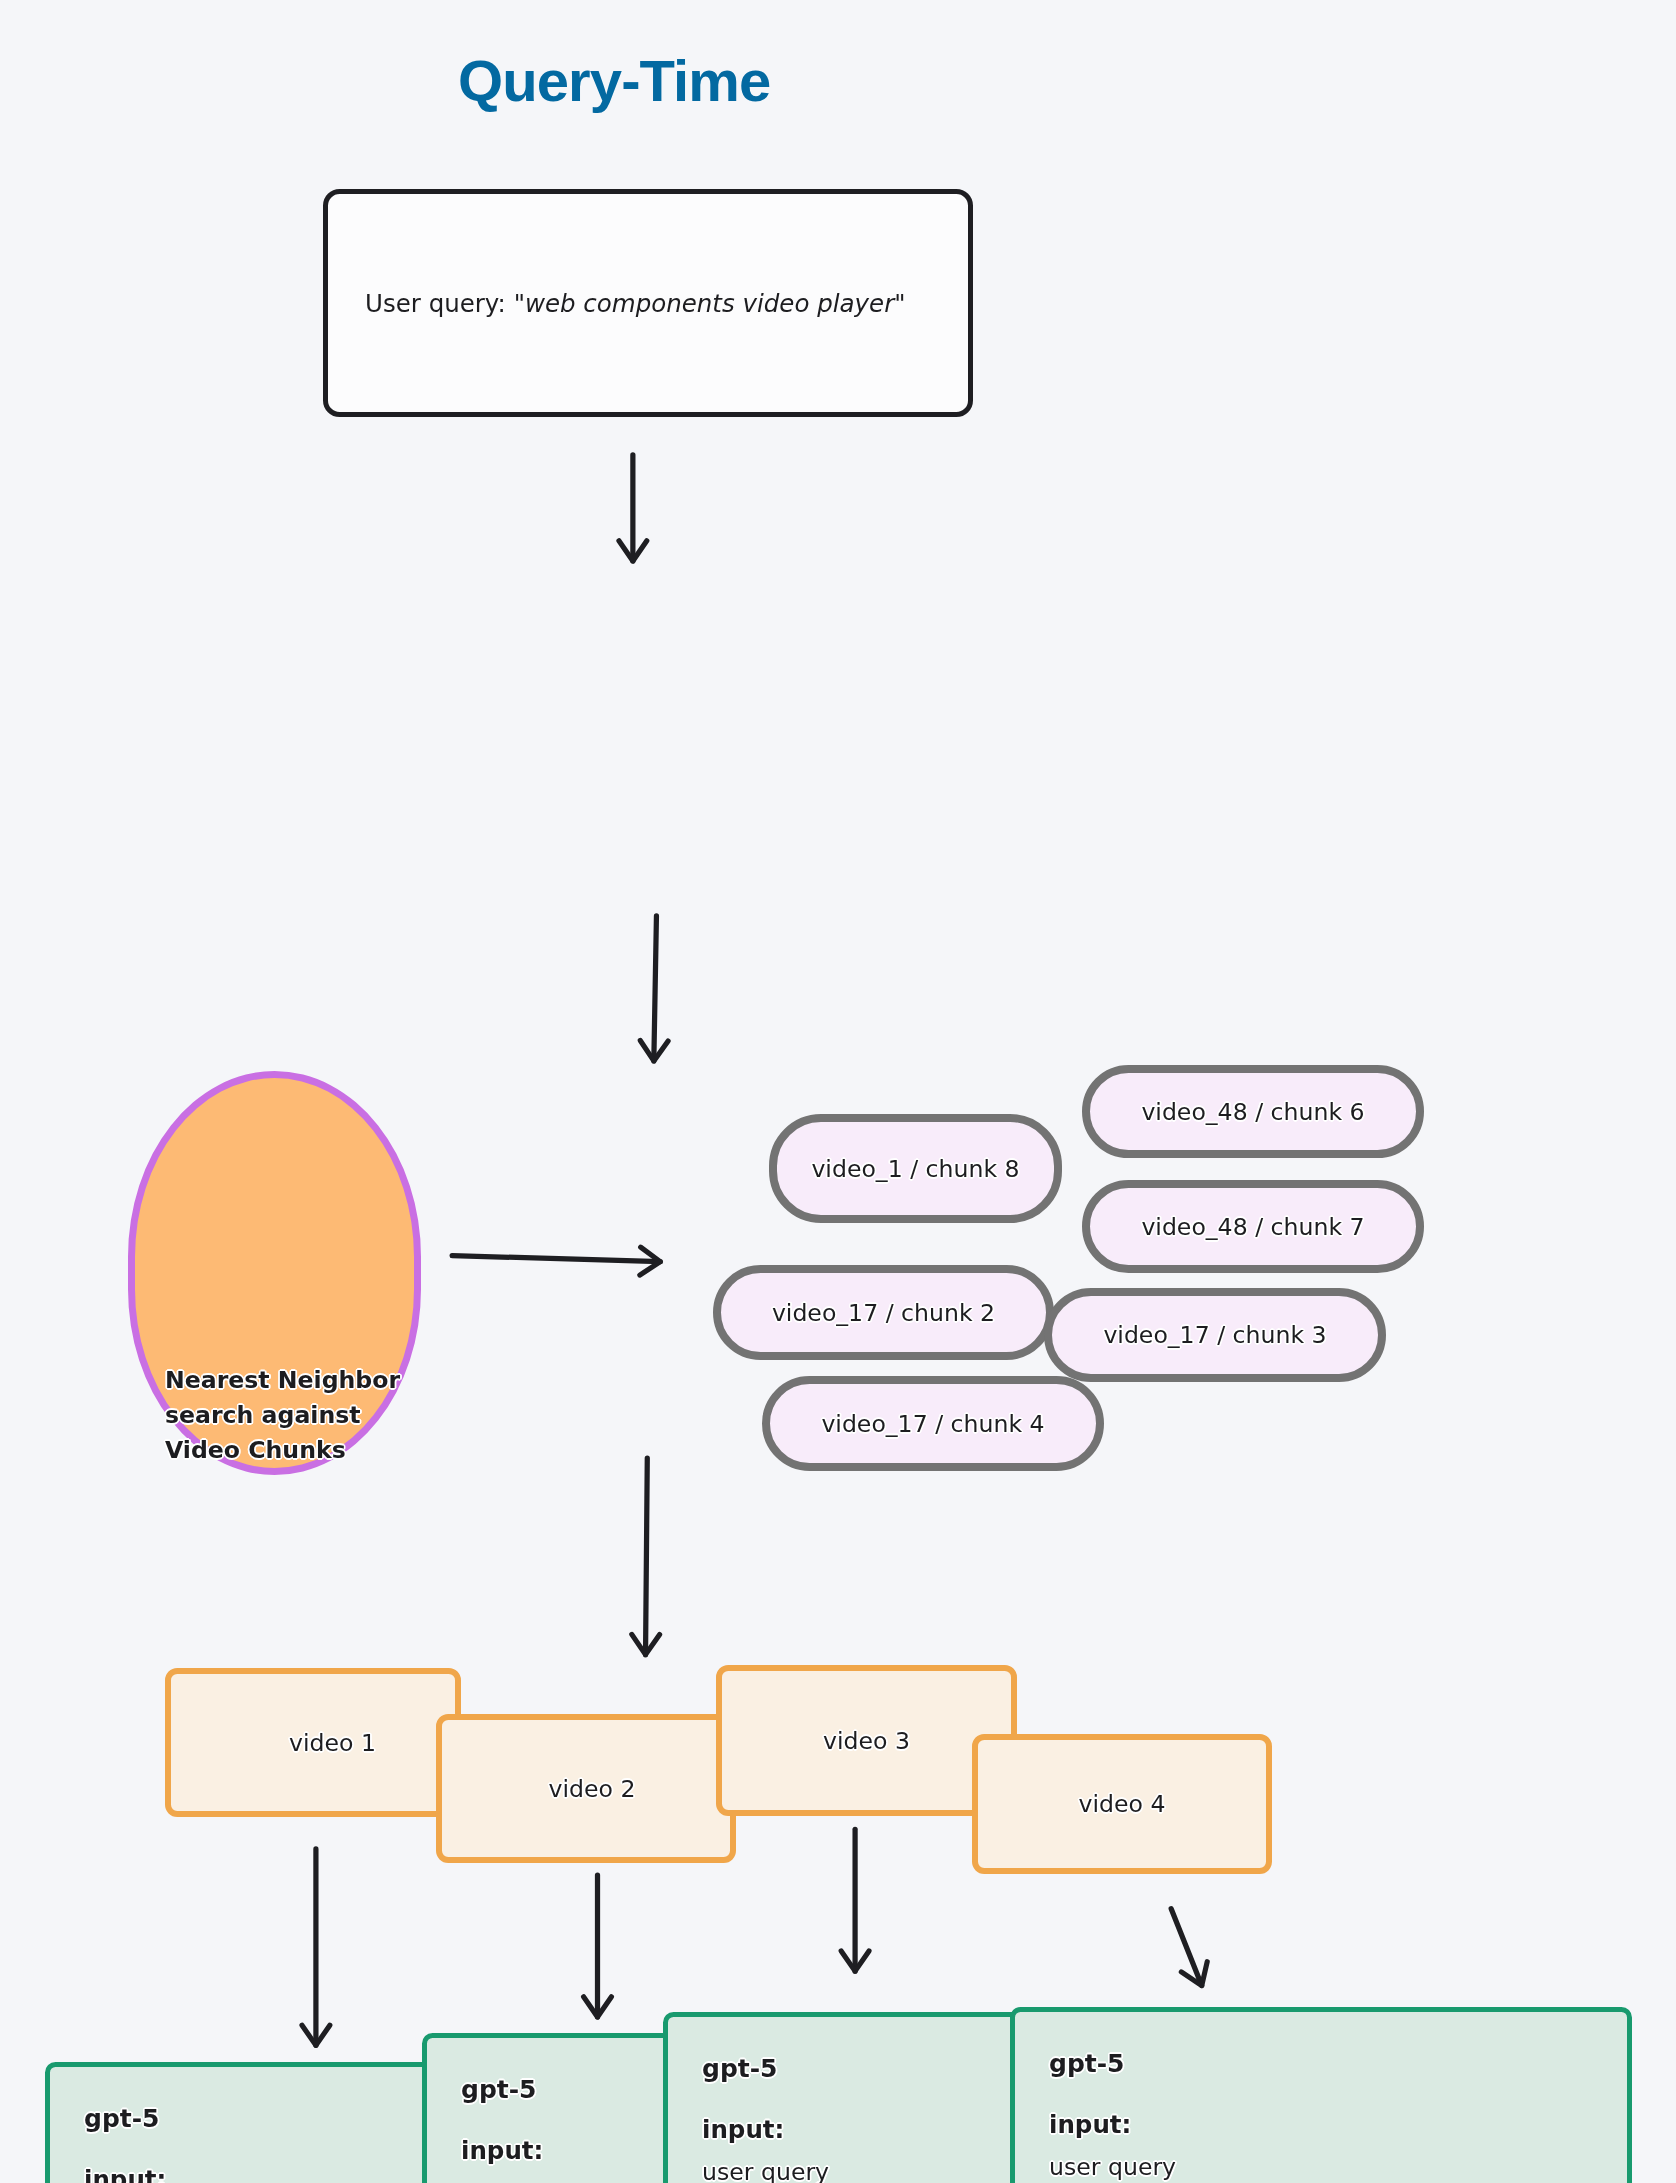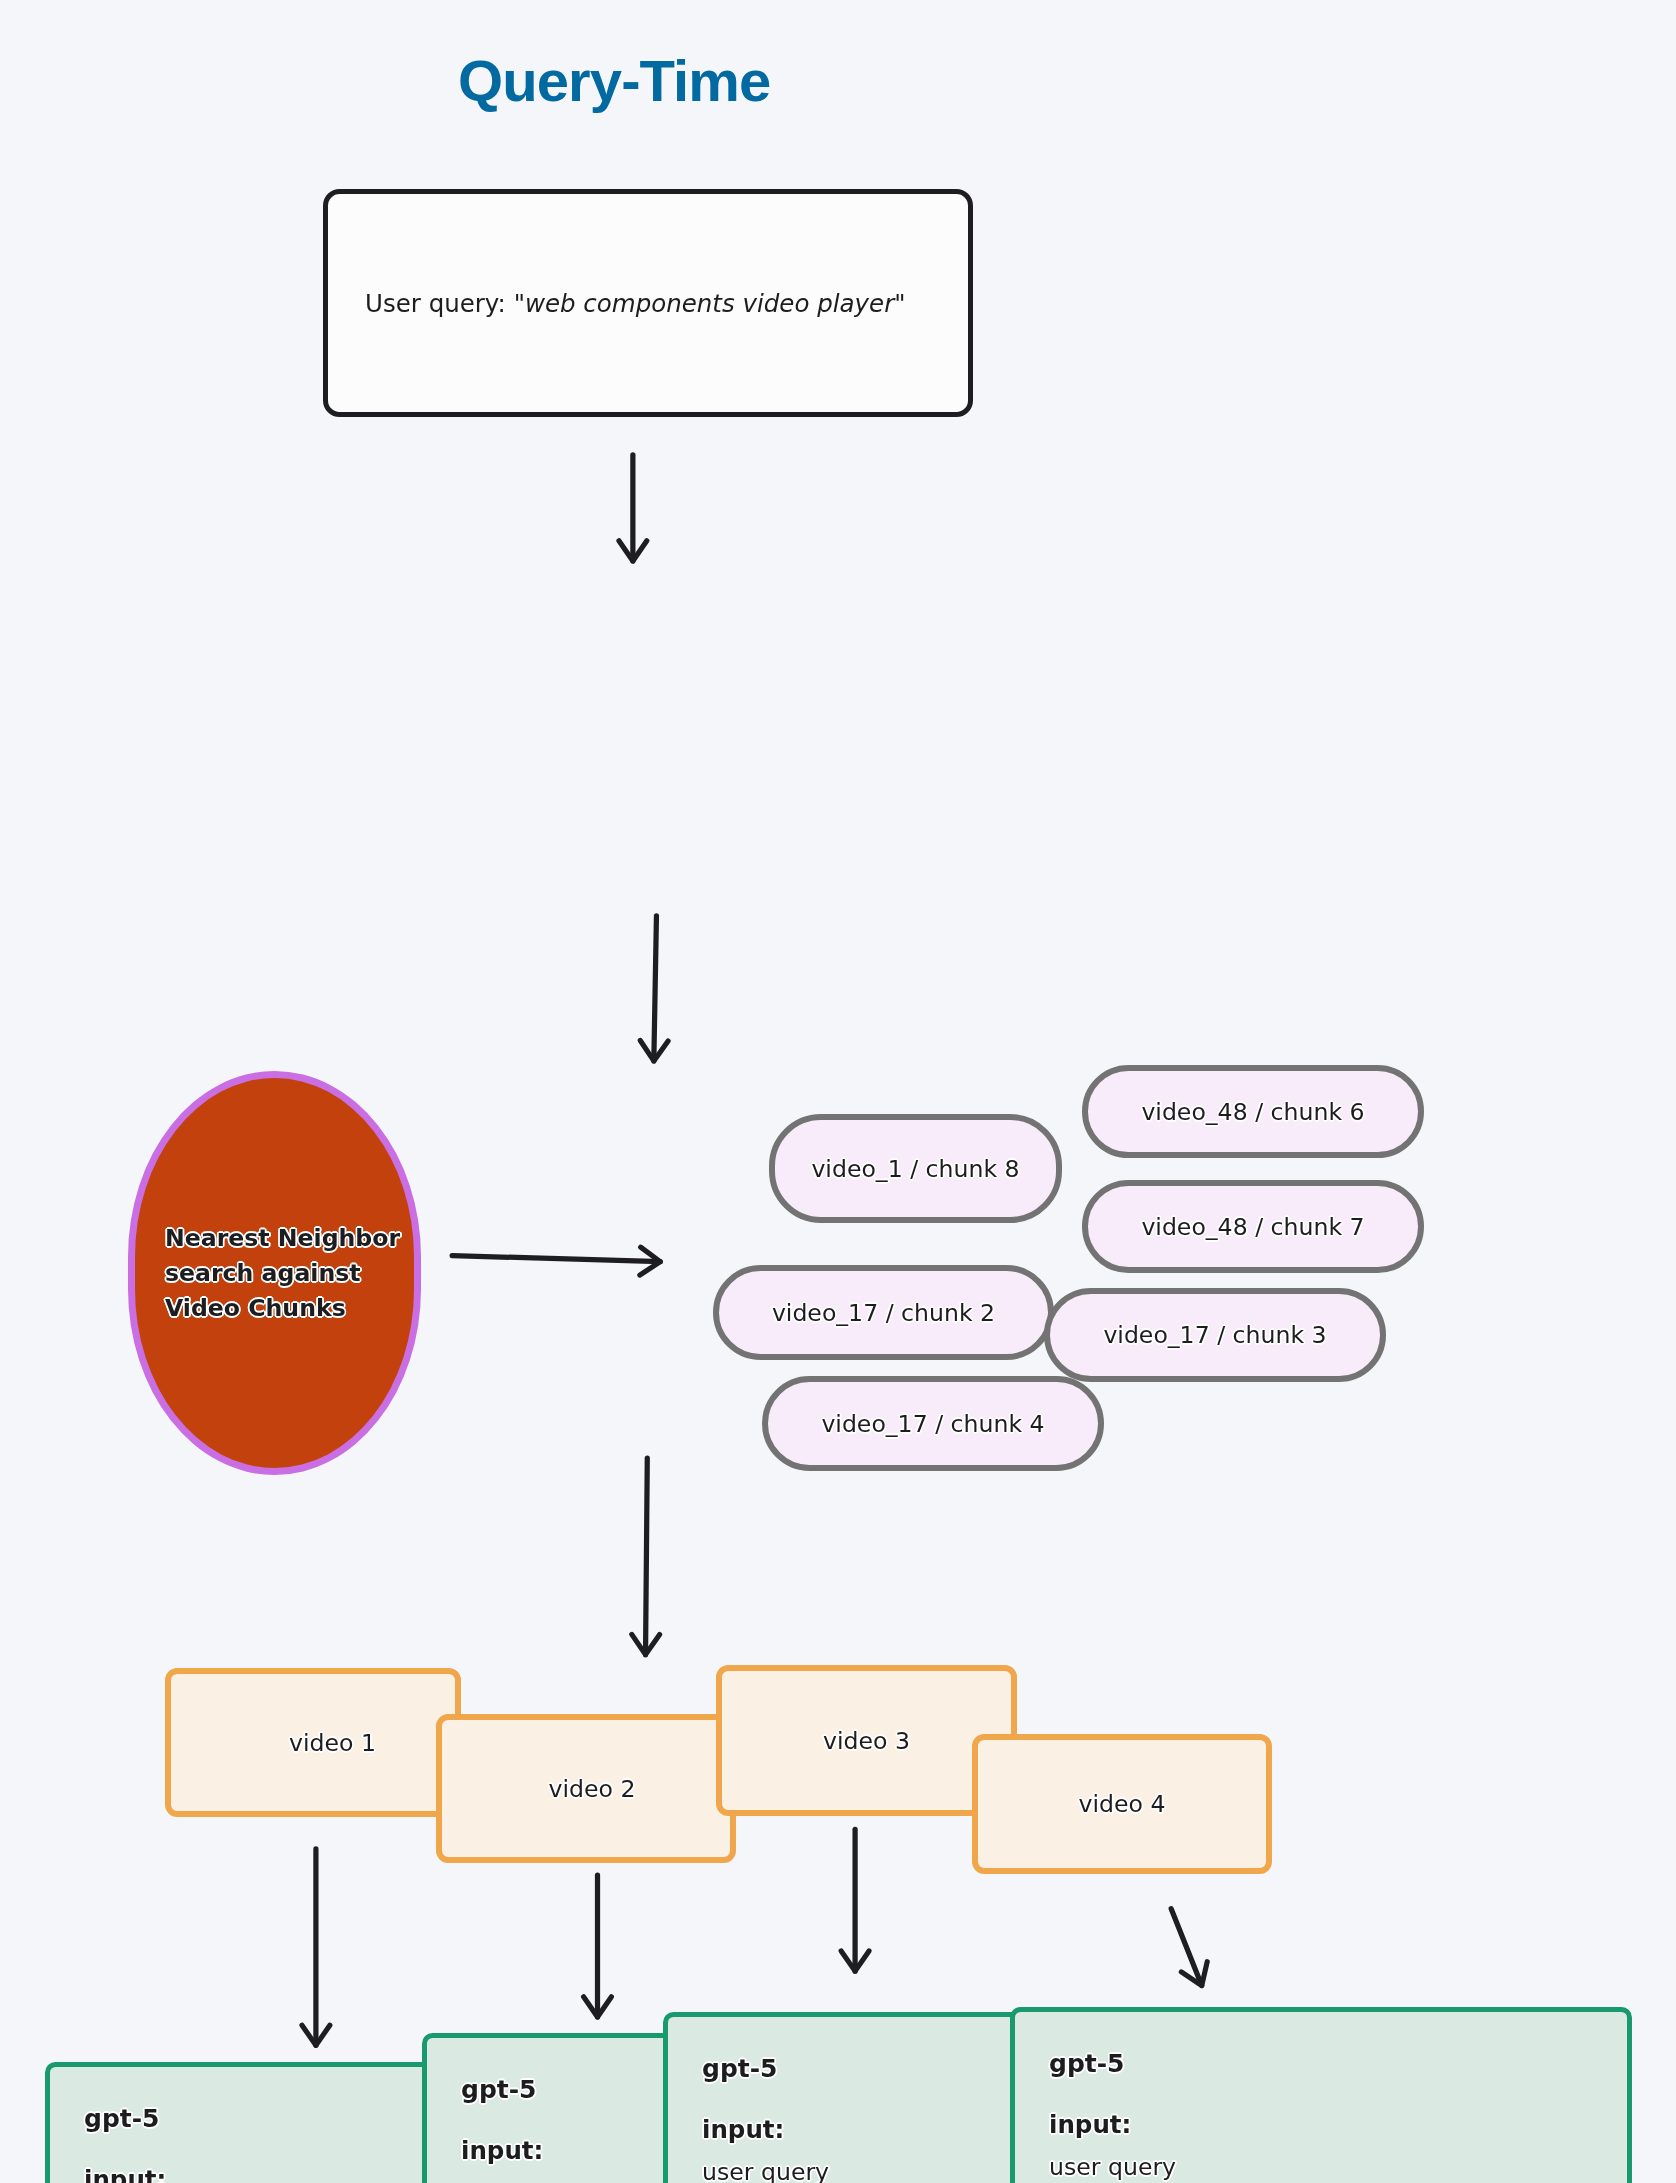--- a/index.html
+++ b/index.html
@@ -38,29 +38,29 @@
   .embed-box .line{font-size:24.5px;line-height:37px;white-space:nowrap;}
   .blank-line{height:37px;}
 
   
   .halo{
     text-shadow:-1.7px 0 0 #fff,1.7px 0 0 #fff,0 -1.7px 0 #fff,0 1.7px 0 #fff,
                 -1.3px -1.3px 0 #fff,1.3px -1.3px 0 #fff,-1.3px 1.3px 0 #fff,1.3px 1.3px 0 #fff;
   }
   .nn-ellipse{
     left:128px;top:1071px;width:293px;height:404px;
-    border:7px solid #C96FE3;background:#c2410c;
+    border:7px solid #C96FE3;background:#fdba74;
     border-radius:50% / 46%;
-    display:flex;flex-direction:column;justify-content:center;
+    display:flex;flex-direction:column;justify-content:flex-end;
     padding-left:30px;z-index:2;
   }
   .nn-ellipse .line{font-size:23.6px;font-weight:700;line-height:35px;white-space:nowrap;}
 
   .pill{
-    border:6px solid #737373;background:#F8ECFA;border-radius:52px;
+    border:8px solid #737373;background:#F8ECFA;border-radius:52px;
     display:flex;align-items:center;justify-content:center;
     font-size:23.6px;white-space:nowrap;z-index:2;
   }
   .pill-0{left:769px;top:1114px;width:293px;height:109px;}
   .pill-1{left:1082px;top:1065px;width:342px;height:93px;}
   .pill-2{left:1082px;top:1180px;width:342px;height:93px;}
   .pill-3{left:713px;top:1265px;width:341px;height:95px;}
   .pill-4{left:1044px;top:1288px;width:342px;height:94px;z-index:3;}
   .pill-5{left:762px;top:1376px;width:342px;height:95px;z-index:4;}
 

